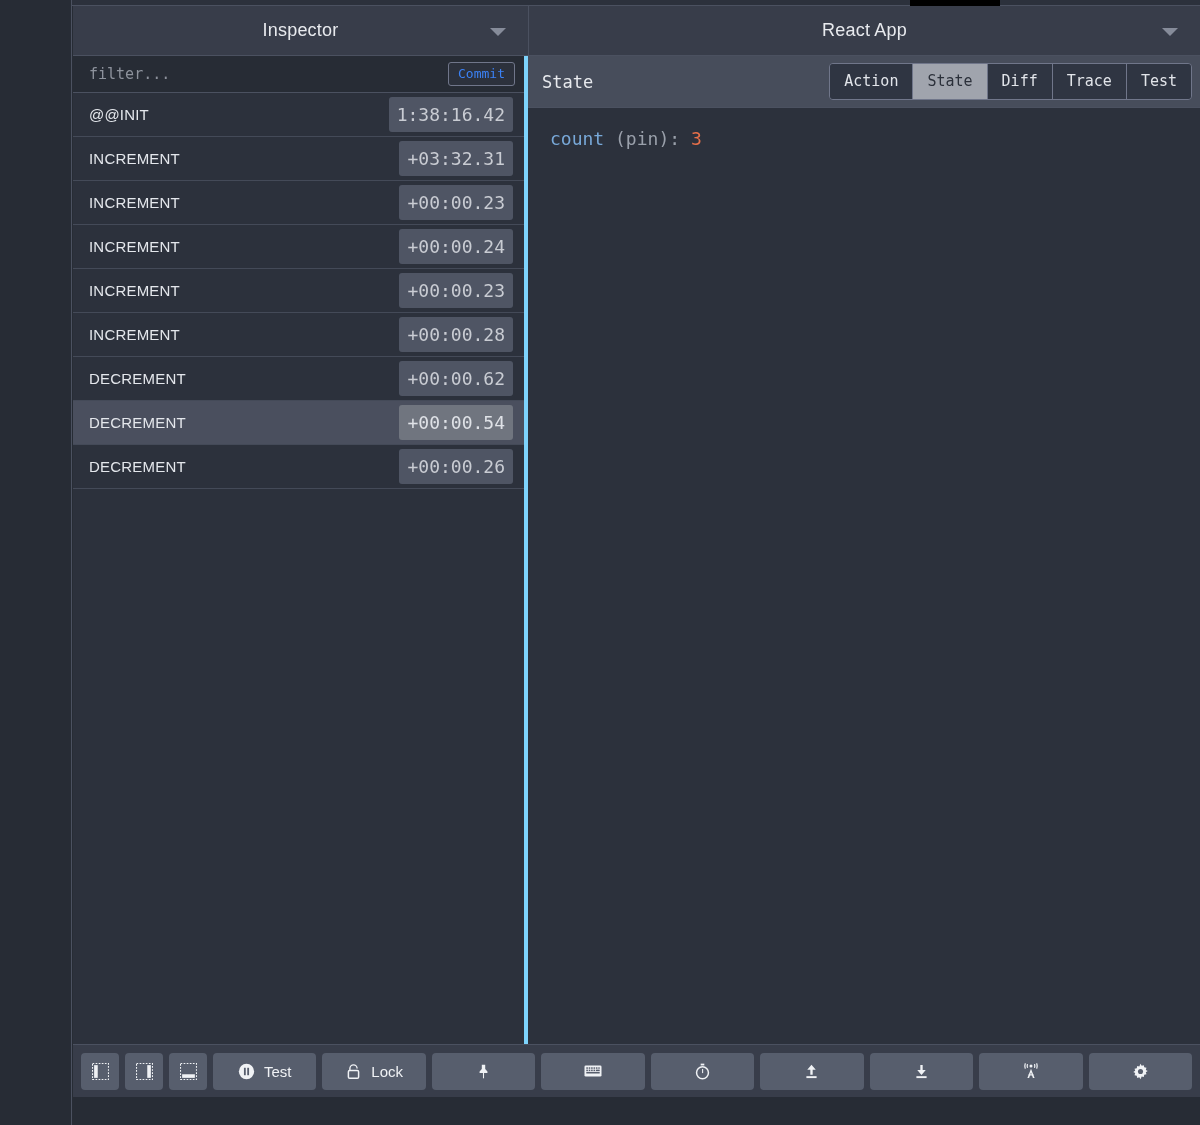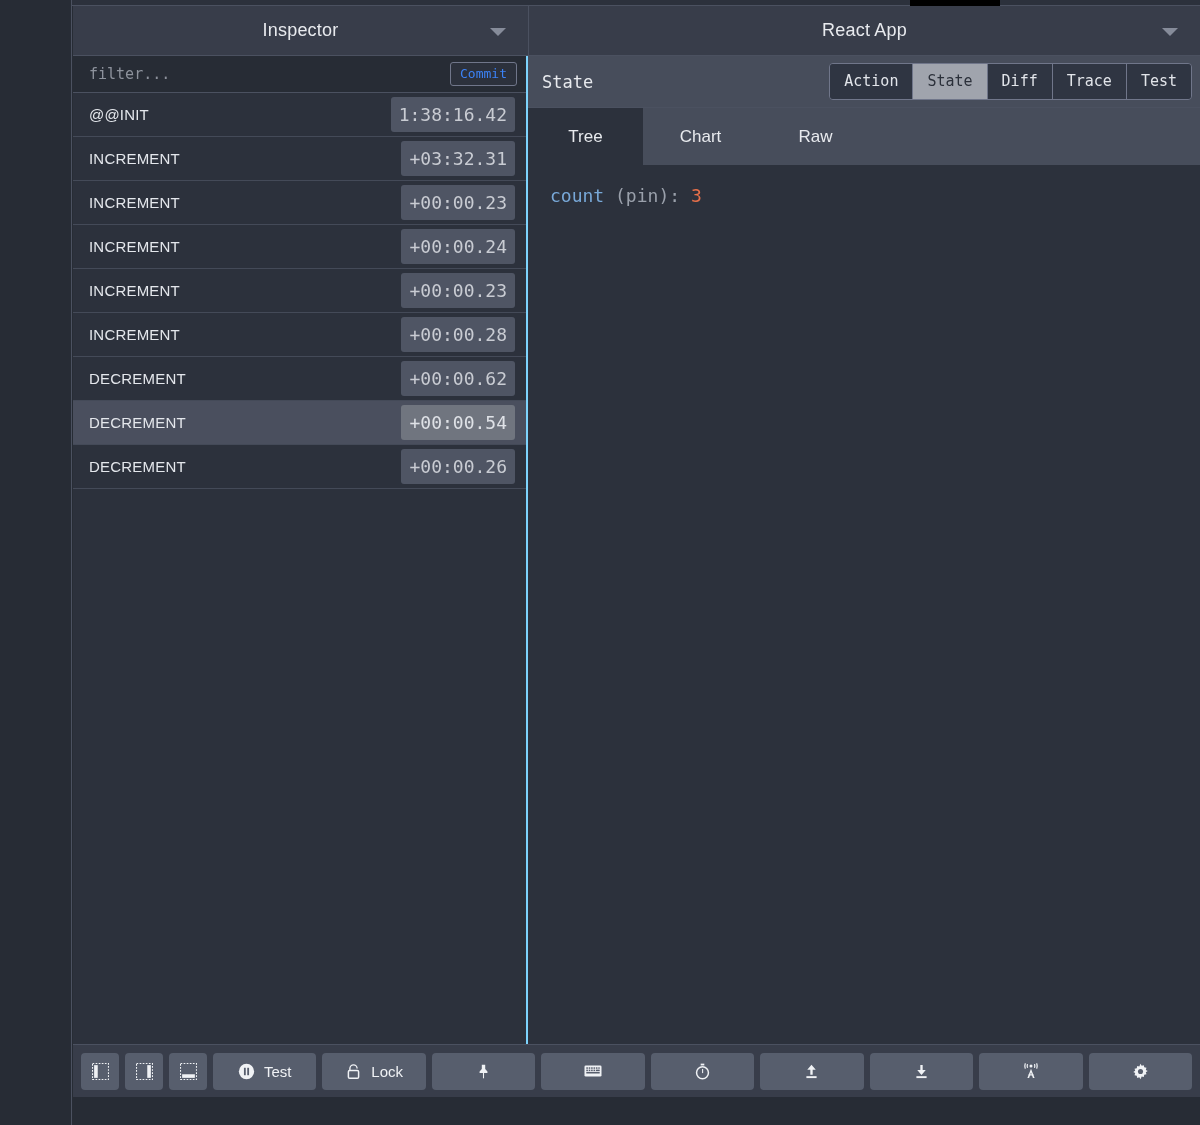--- a/index.html
+++ b/index.html
@@ -94,21 +94,21 @@
     min-height: 0;
   }
 
   
   .left-pane {
     width: 455px;
     min-width: 455px;
     display: flex;
     flex-direction: column;
     background: #2c313c;
-    border-right: 2px solid #7dd3fc;
+    border-right: 4px solid #7dd3fc;
   }
 
   .filter-row {
     height: 37px;
     min-height: 37px;
     display: flex;
     align-items: center;
     padding: 0 9px 0 16px;
     background: #272c35;
     border-bottom: 1px solid #4b5160;
@@ -365,25 +365,20 @@
           <span class="subbar-label">State</span>
           <div class="seg-group" id="monitor-group">
               <button class="seg-btn">Action</button>
               <button class="seg-btn active">State</button>
               <button class="seg-btn">Diff</button>
               <button class="seg-btn">Trace</button>
               <button class="seg-btn">Test</button>
             </div>
         </div>
 
-        <div class="tabs" id="tab-group">
-            <button class="tab active">Tree</button>
-            <button class="tab">Chart</button>
-            <button class="tab">Raw</button>
-          </div>
 
         <div class="tree-content">
           <div class="tree-line"><span class="tk-key">count</span><span class="tk-meta"> </span><span class="tk-meta">(pin)</span><span class="tk-punct">:</span><span class="tk-meta"> </span><span class="tk-num">3</span></div>
         </div>
       </div>
     </div>
 
     <div class="toolbar" id="toolbar">
         <button class="tb-btn icon-only">
           <span>

